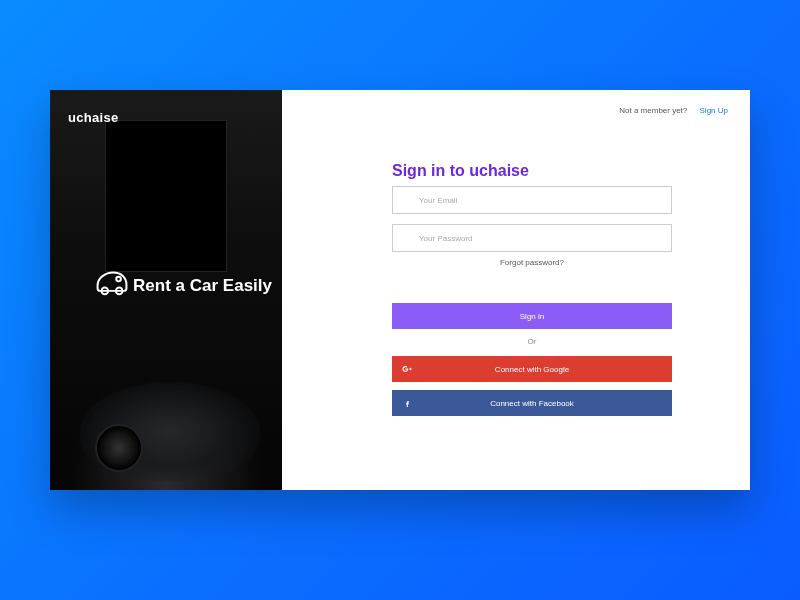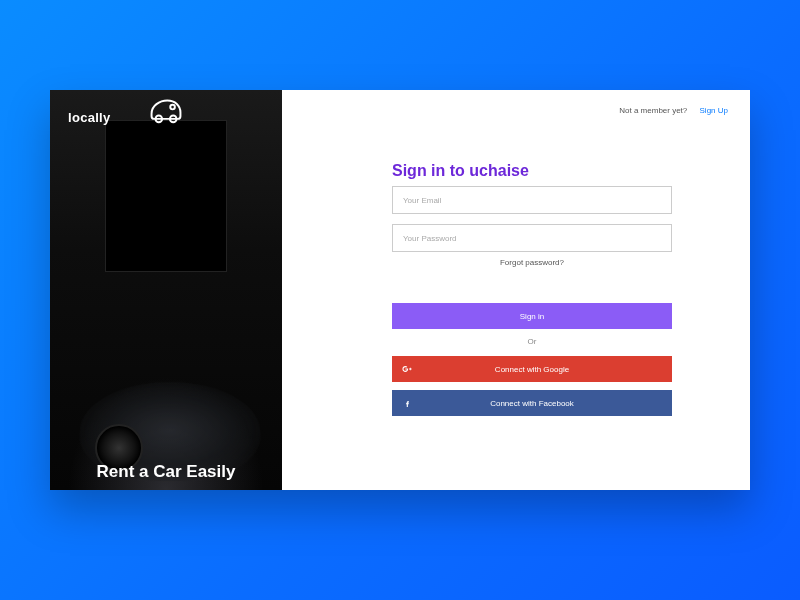--- a/index.html
+++ b/index.html
@@ -66,23 +66,22 @@
     position: absolute;
     top: 20px; left: 18px;
     font-size: 13px;
     font-weight: 700;
     letter-spacing: 0.3px;
   }
   .hero {
     position: absolute;
     top: 0; left: 0; right: 0; bottom: 0;
     display: flex;
-    flex-direction: column;
     align-items: center;
-    justify-content: space-between;
+    justify-content: flex-end;
     text-align: center;
     padding: 0 10px;
   }
   .car-icon {
     width: 42px; height: 42px;
     margin-bottom: 14px;
   }
   .hero-title {
     font-size: 17px;
     font-weight: 700;
@@ -127,21 +126,21 @@
   }
   .form-sub {
     font-size: 8px;
     color: #555;
     margin-bottom: 16px;
   }
   .input {
     width: 100%;
     height: 28px;
     border: 1px solid #ccc;
-    padding: 0 10px;
+    padding: 0 26px;
     font-size: 8px;
     color: #333;
     margin-bottom: 10px;
     outline: none;
     background: #fff;
   }
   .input::placeholder { color: #aaa; }
   .forgot-row {
     text-align: center;
     font-size: 8px;
@@ -184,21 +183,21 @@
   }
 </style>
 </head>
 <body>
 
 <div class="card">
 
   <div class="left">
     <div class="bg"></div>
     <div class="wheel"></div>
-    <div class="brand">locally</div>
+    <div class="brand">uchaise</div>
     <div class="hero">
       <svg class="car-icon" viewBox="0 0 64 44">
         <path d="M10 26 C10 14, 22 6, 34 6 C46 6, 54 14, 54 24 L54 30 C54 33 52 34 50 34 L14 34 C11 34 10 32 10 30 Z" fill="none" stroke="#fff" stroke-width="3" stroke-linejoin="round"></path>
         <circle cx="21" cy="34" r="5" fill="none" stroke="#fff" stroke-width="3"></circle>
         <circle cx="43" cy="34" r="5" fill="none" stroke="#fff" stroke-width="3"></circle>
         <circle cx="42" cy="16" r="3.5" fill="none" stroke="#fff" stroke-width="3"></circle>
       </svg>
       <div class="hero-title">Rent a Car Easily</div>
     </div>
   </div>

